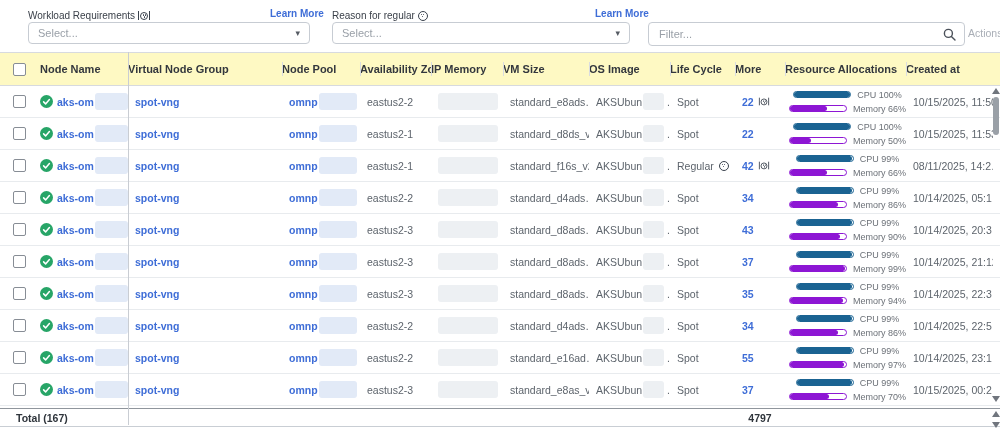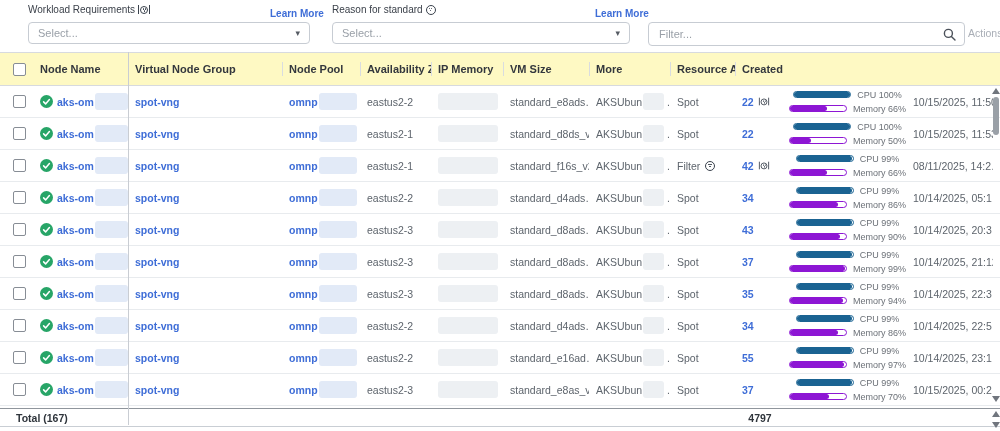--- a/index.html
+++ b/index.html
@@ -1,21 +1,21 @@
 <!DOCTYPE html>
 <html><head>
 <meta charset="utf-8">
 <style>
   html,body{margin:0;padding:0;background:#fff;width:1000px;height:431px;overflow:hidden;
     font-family:"Liberation Sans","DejaVu Sans",sans-serif;-webkit-font-smoothing:antialiased;}
   .page{position:relative;width:1000px;height:431px;background:#fff;}
 
   
   .toolbar{position:absolute;left:0;top:0;width:1000px;height:52px;}
-  .fld-label{position:absolute;top:4px;font-size:10px;color:#3b414a;display:flex;align-items:center;gap:3px;}
+  .fld-label{position:absolute;top:10px;font-size:10px;color:#3b414a;display:flex;align-items:center;gap:3px;}
   .learnmore{position:absolute;top:8px;font-size:10px;color:#3e6dd7;font-weight:700;cursor:pointer;}
   .select{position:absolute;top:22px;height:22px;border:1px solid #c7ccd3;border-radius:4px;background:#fff;
     display:flex;align-items:center;justify-content:space-between;padding:0 9px;box-sizing:border-box;cursor:pointer;}
   .select .ph{font-size:11px;color:#9aa0a8;}
   .caret{font-size:9px;color:#555b63;}
   .filterbox{position:absolute;left:648px;top:22px;width:317px;height:24px;border:1px solid #c7ccd3;border-radius:4px;
     background:#fff;display:flex;align-items:center;box-sizing:border-box;padding:8px 8px;}
   .filterbox input{border:none;outline:none;flex:1;font-size:11px;color:#3b414a;font-family:inherit;background:transparent;}
   .filterbox input::placeholder{color:#9aa0a8;}
   .actions{position:absolute;left:968px;top:27px;font-size:10.5px;color:#a9aeb6;cursor:default;}
@@ -28,21 +28,21 @@
   .circ::after{content:"";position:absolute;left:1.6px;top:1.6px;width:1.6px;height:1.6px;border-radius:50%;background:#3a424d;
     box-shadow:2px 0 0 #3a424d,1px 2px 0 #3a424d;}
   .circ.lg{width:10px;height:10px;}
   .circ.lg::after{left:2px;top:2px;}
 
   
   .tbl{position:absolute;left:0;top:52px;width:1000px;border-top:1px solid #d7dadf;}
   .grid{display:grid;grid-template-columns:40px 88px 154px 78px 71px 72px 86px 81px 65px 50px 121px 87px;}
   .thead{height:32px;border-bottom:1px solid #d7dadf;background:#fef9c3;}
   .th{display:flex;align-items:center;font-size:11px;font-weight:700;color:#33373d;white-space:nowrap;overflow:hidden;
-    padding-left:7px;box-sizing:border-box;position:relative;cursor:pointer;}
+    box-sizing:border-box;position:relative;cursor:pointer;}
   .th .vdiv{position:absolute;left:0;top:9px;height:14px;width:1px;background:#d9dce0;}
   .th.first{padding-left:0;}
   .tbody{height:323px;overflow:hidden;background:#7dd3fc;}
   .row{height:31px;border-bottom:1px solid #e8ebee;background:#fff;}
   .cell{display:flex;align-items:center;font-size:10.5px;color:#5d646c;white-space:nowrap;overflow:hidden;
     padding-left:7px;box-sizing:border-box;}
   .cell.nopad{padding-left:0;}
   .chk{width:13px;height:13px;border:1px solid #878d95;border-radius:2px;background:#fff;margin-left:13px;cursor:pointer;box-sizing:border-box;}
   .link{color:#3e6dd7;font-weight:700;cursor:pointer;}
   .blur{height:17px;border-radius:3px;}
@@ -93,21 +93,21 @@
           <span class="bar-i"></span>
         </span>
     </div>
     <div class="learnmore" style="left:270px;">Learn More</div>
     <div class="select" style="left:28px;width:282px;">
       <span class="ph">Select...</span>
       <span class="caret">▾</span>
     </div>
 
     <div class="fld-label" style="left:332px;">
-      <span>Reason for standard</span>
+      <span>Reason for regular</span>
       <span class="circ lg"></span>
     </div>
     <div class="learnmore" style="left:595px;">Learn More</div>
     <div class="select" style="left:332px;width:298px;">
       <span class="ph">Select...</span>
       <span class="caret">▾</span>
     </div>
 
     <div class="filterbox">
       <input type="text" placeholder="Filter..." style="">
@@ -139,20 +139,28 @@
           <span class="vdiv"></span>
           <span>Availability Zone</span>
         </div>
       <div class="th">
           <span class="vdiv"></span>
           <span>IP Memory</span>
         </div>
       <div class="th">
           <span class="vdiv"></span>
           <span>VM Size</span>
+        </div>
+      <div class="th">
+          <span class="vdiv"></span>
+          <span>OS Image</span>
+        </div>
+      <div class="th">
+          <span class="vdiv"></span>
+          <span>Life Cycle</span>
         </div>
       <div class="th">
           <span class="vdiv"></span>
           <span>More</span>
         </div>
       <div class="th">
           <span class="vdiv"></span>
           <span>Resource Allocations</span>
 
       </div>
@@ -314,21 +322,21 @@
     </div>
     <div class="cell">
             <span>standard_f16s_v2</span>
           </div>
     <div class="cell">
       <span>AKSUbun</span>
       <span class="blur grey" style="width:30px;margin-left:1px;"></span>
       <span style="margin-left:3px;">.</span>
     </div>
     <div class="cell">
-      <span>Filter</span>
+      <span>Regular</span>
       <span class="circ lg" style="margin-left:5px;"></span>
     </div>
     <div class="cell">
       <span class="pods">42</span>
       <span class="dot-ic badge">
               <span class="bar-i"></span>
               <span class="circ"></span>
               <span class="bar-i"></span>
             </span>
     </div>

